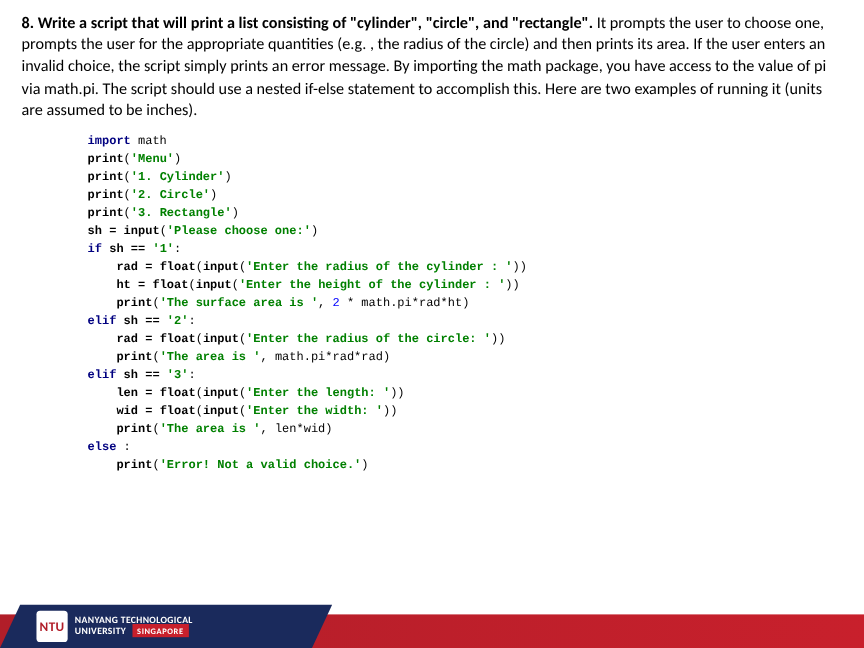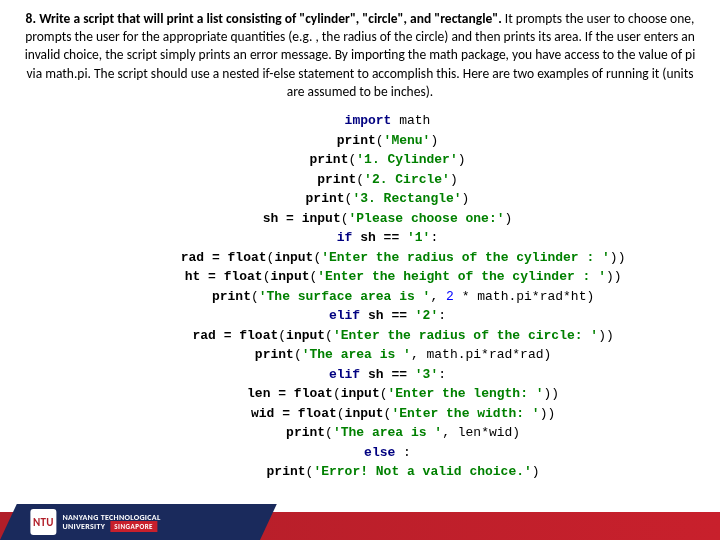--- a/index.html
+++ b/index.html
@@ -6,32 +6,31 @@
   body {
     width: 720px;
     height: 540px;
     font-family: Calibri, Arial, sans-serif;
     background: #fff;
     position: relative;
     overflow: hidden;
   }
   .content {
     padding: 10px 18px 0 18px;
-    text-align: center;
   }
   .question {
     font-size: 13.5px;
     line-height: 1.35;
     color: #000;
   }
   .question .bold { font-weight: bold; }
   .code {
     margin: 10px 0 0 55px;
     font-family: Consolas, "Courier New", monospace;
-    font-size: 13px;
+    font-size: 10px;
     line-height: 1.5;
     white-space: pre;
   }
   .kw { color: #000080; font-weight: bold; } 
   .fn { font-weight: bold; color: #000; }     
   .str { color: #008000; font-weight: bold; } 
   .num { color: #0000ff; }
   .footer {
     position: absolute;
     left: 0; right: 0; bottom: 0;

